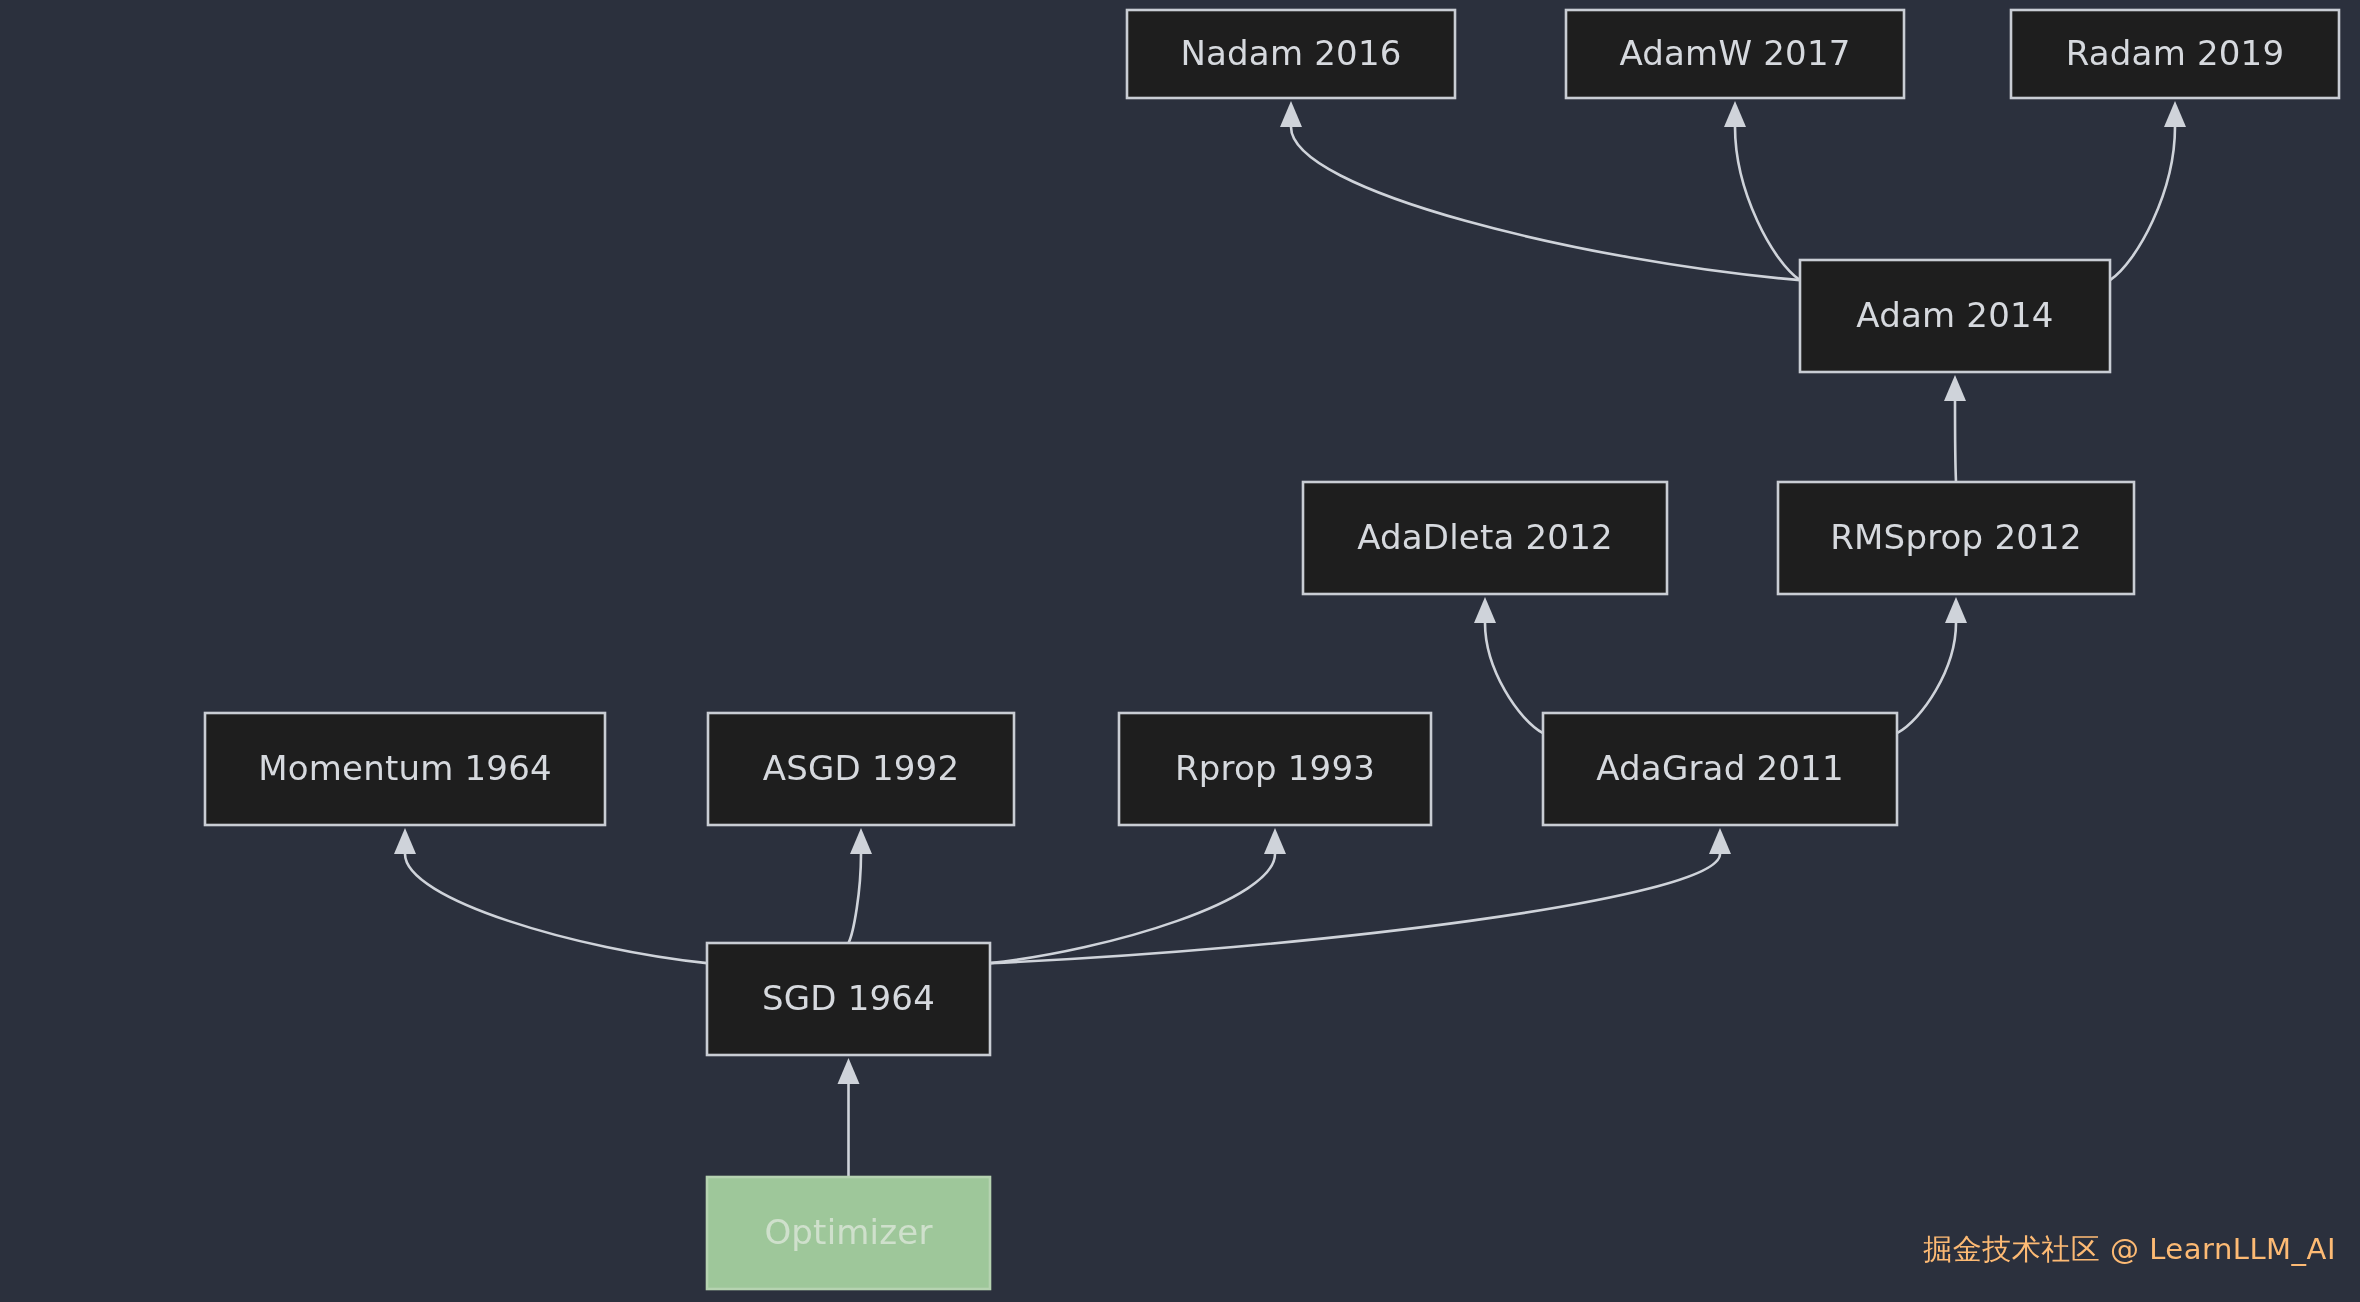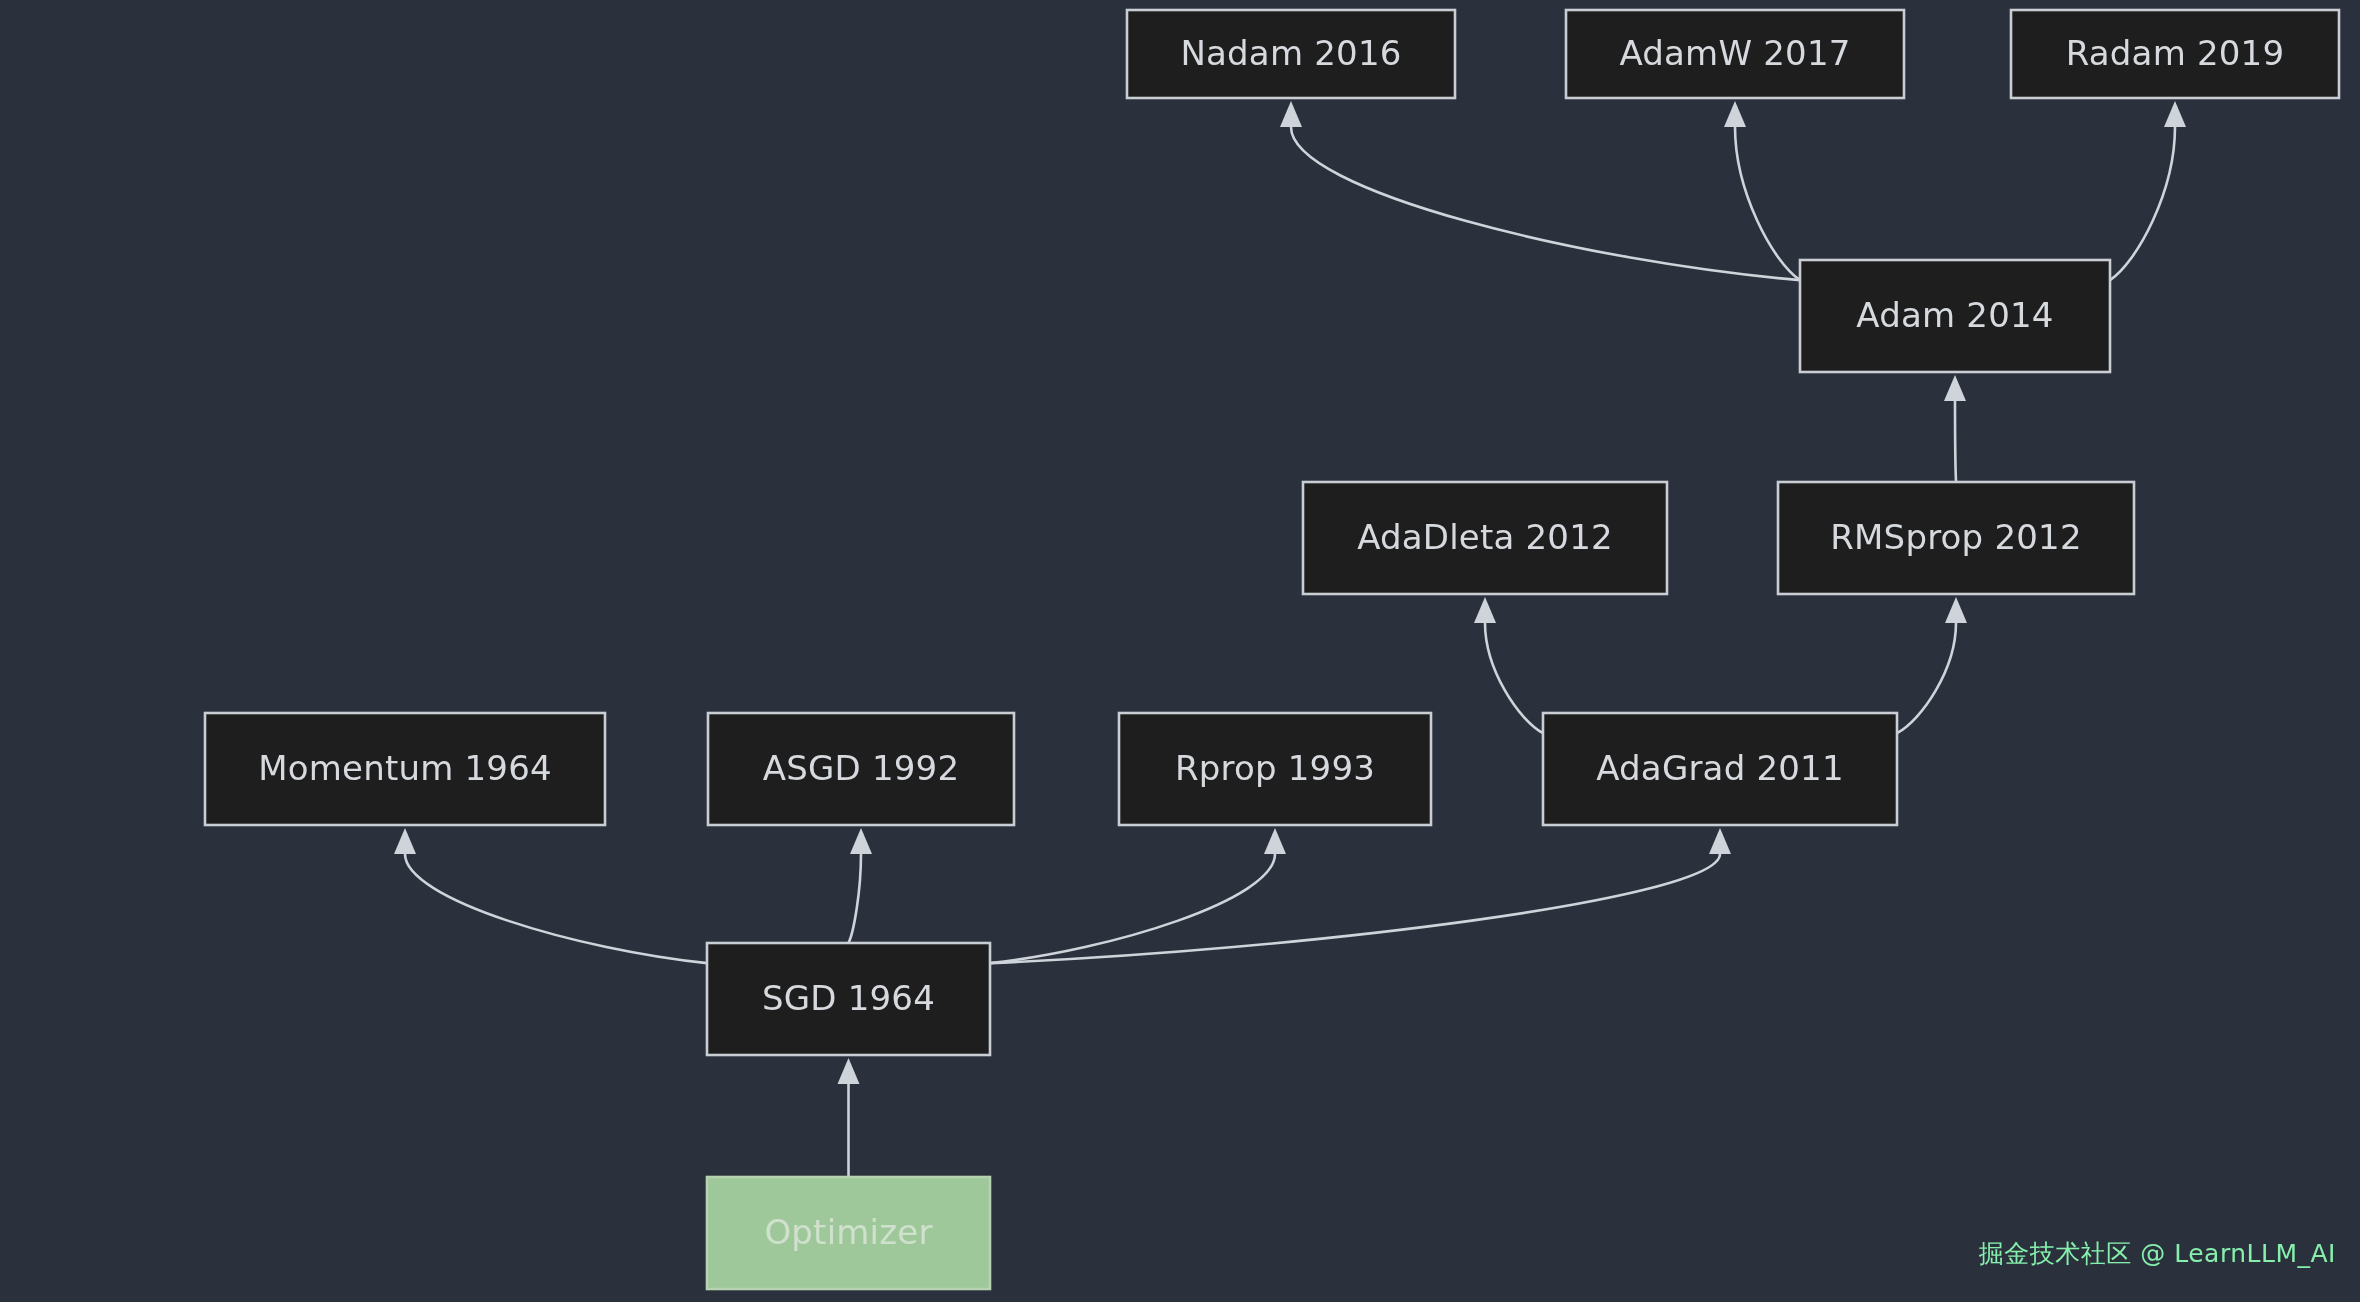--- a/index.html
+++ b/index.html
@@ -55,22 +55,22 @@
     dominant-baseline: middle;
     letter-spacing: 0.2px;
   }
   .node-label.root-label {
     fill: #cfe0cc;
   }
   .watermark {
     position: absolute;
     right: 24px;
     bottom: 32px;
-    color: #86efac;
-    font-size: 25px;
+    color: #fdba74;
+    font-size: 29px;
     font-family: "DejaVu Sans", "Liberation Sans", sans-serif;
     letter-spacing: 0.5px;
     white-space: nowrap;
     user-select: none;
   }
 </style>
 </head>
 <body>
 
 <div id="diagram-root">

